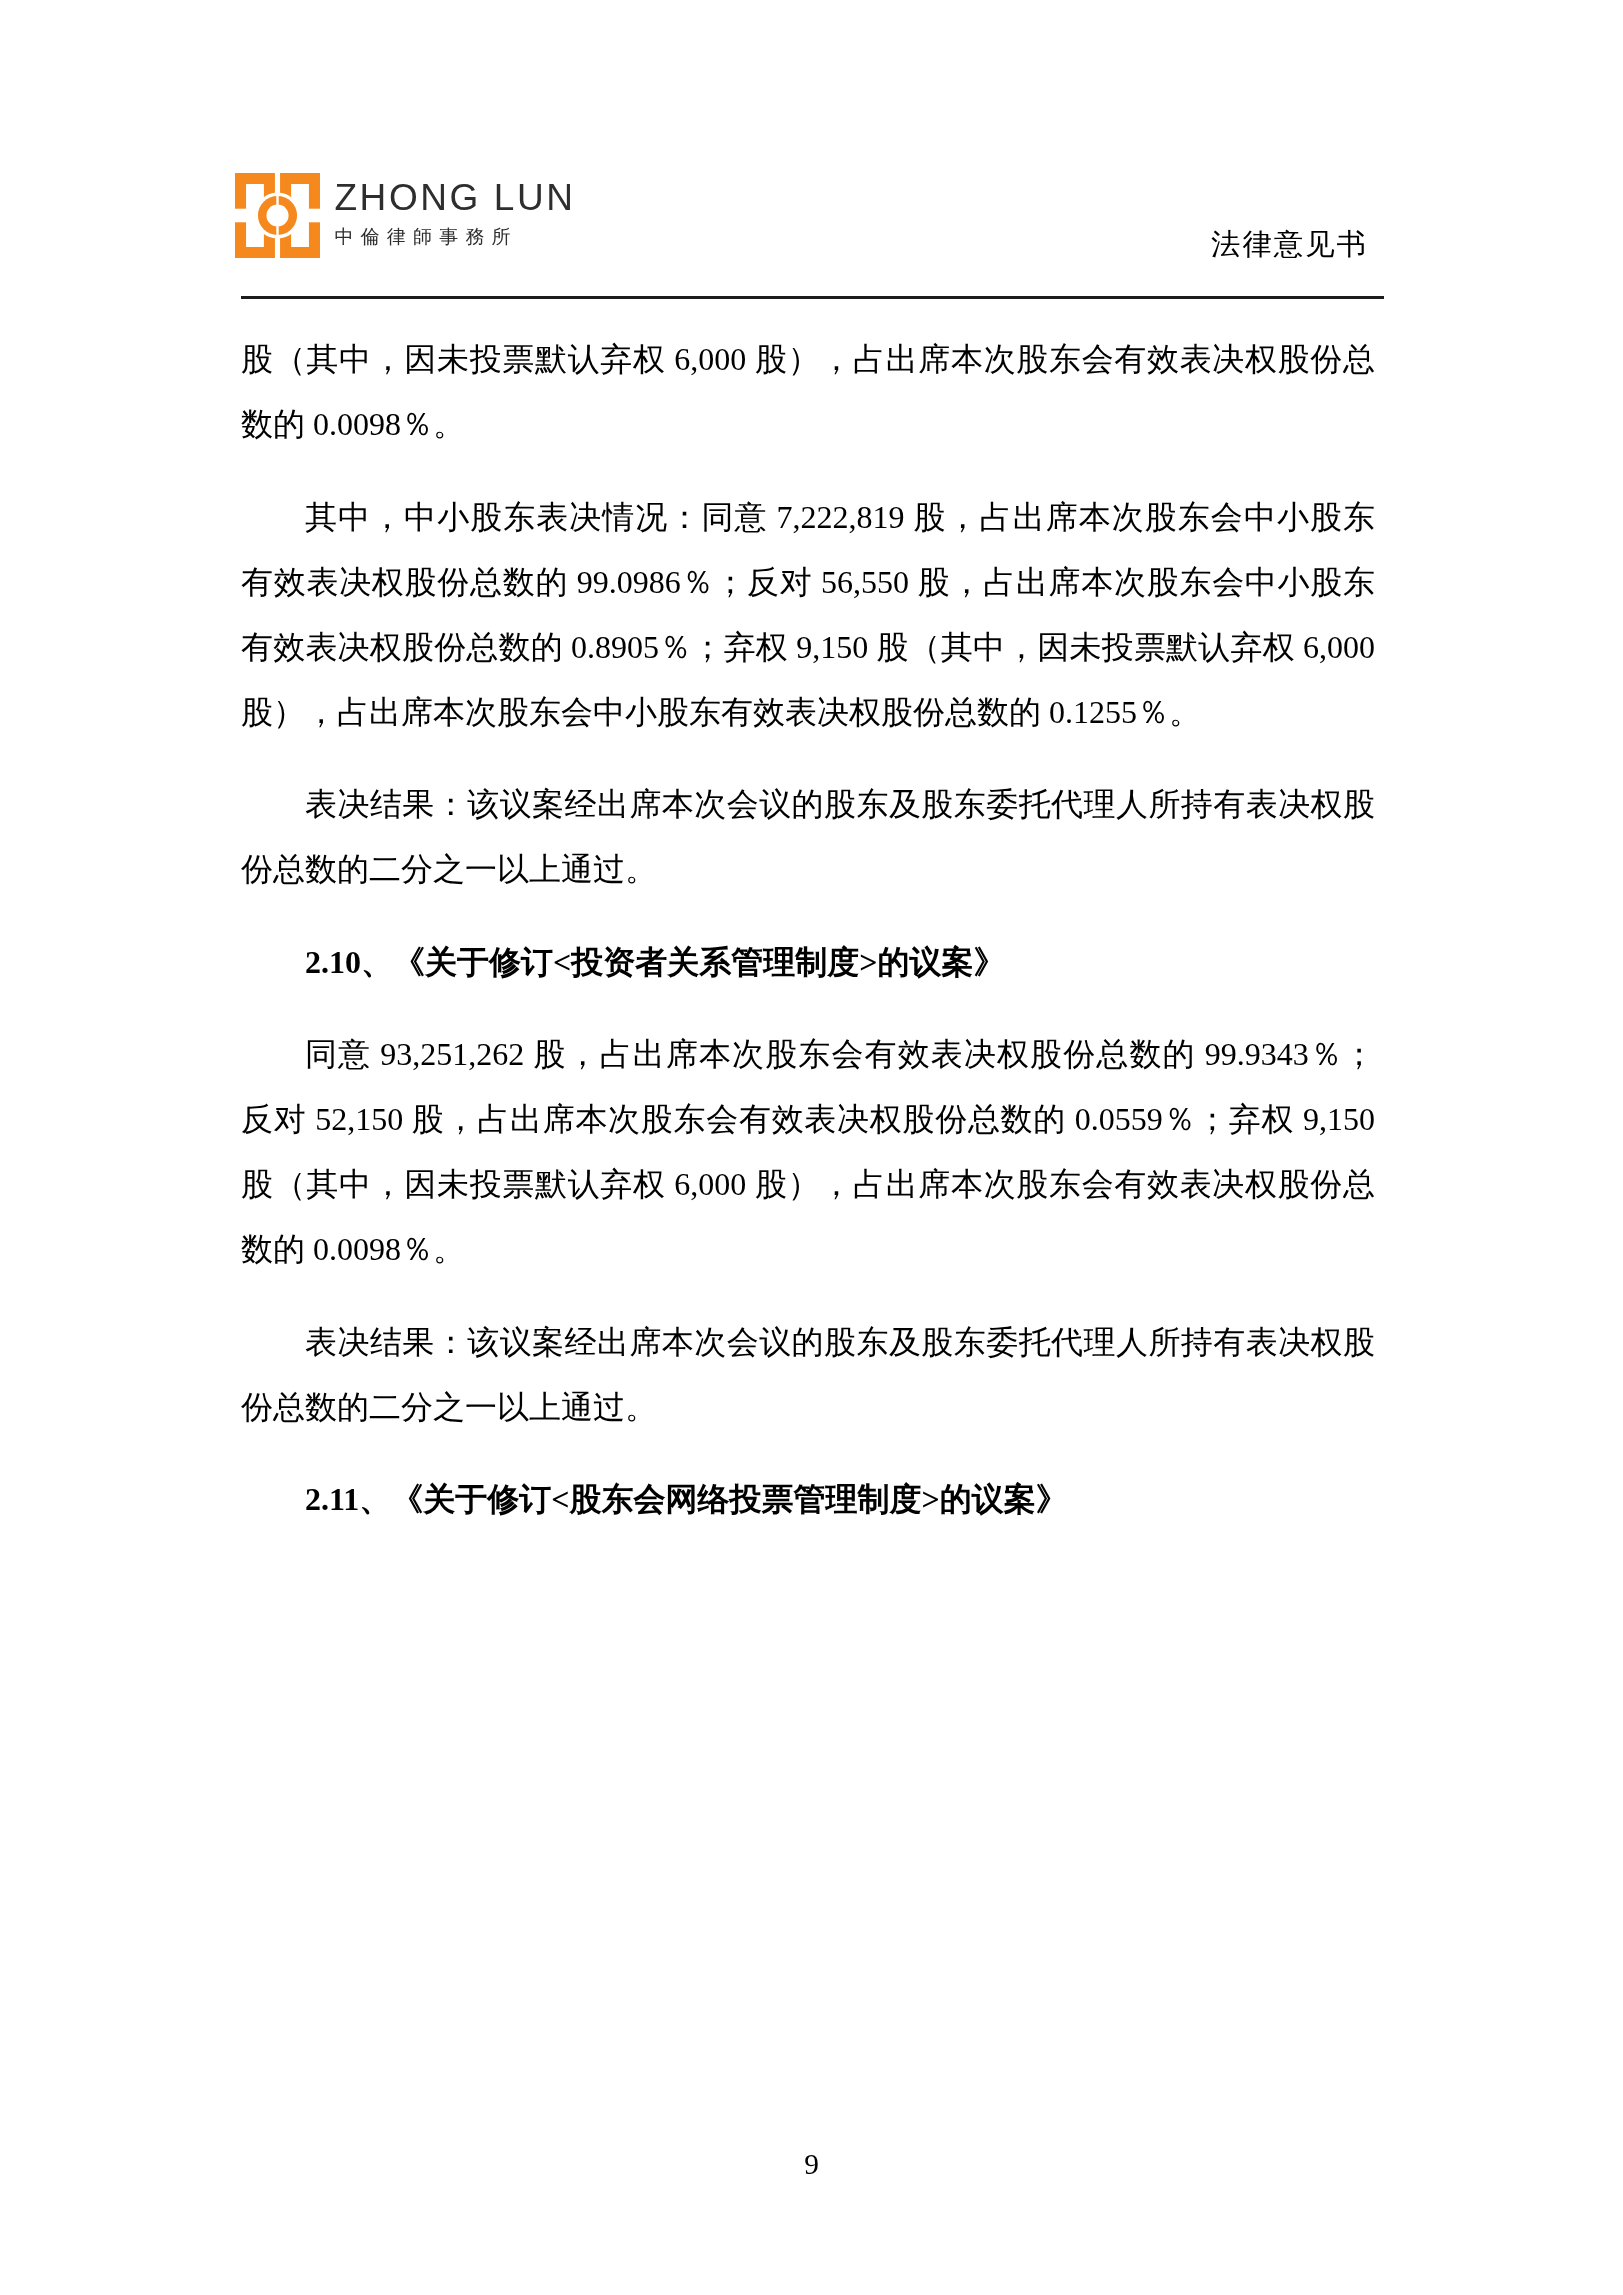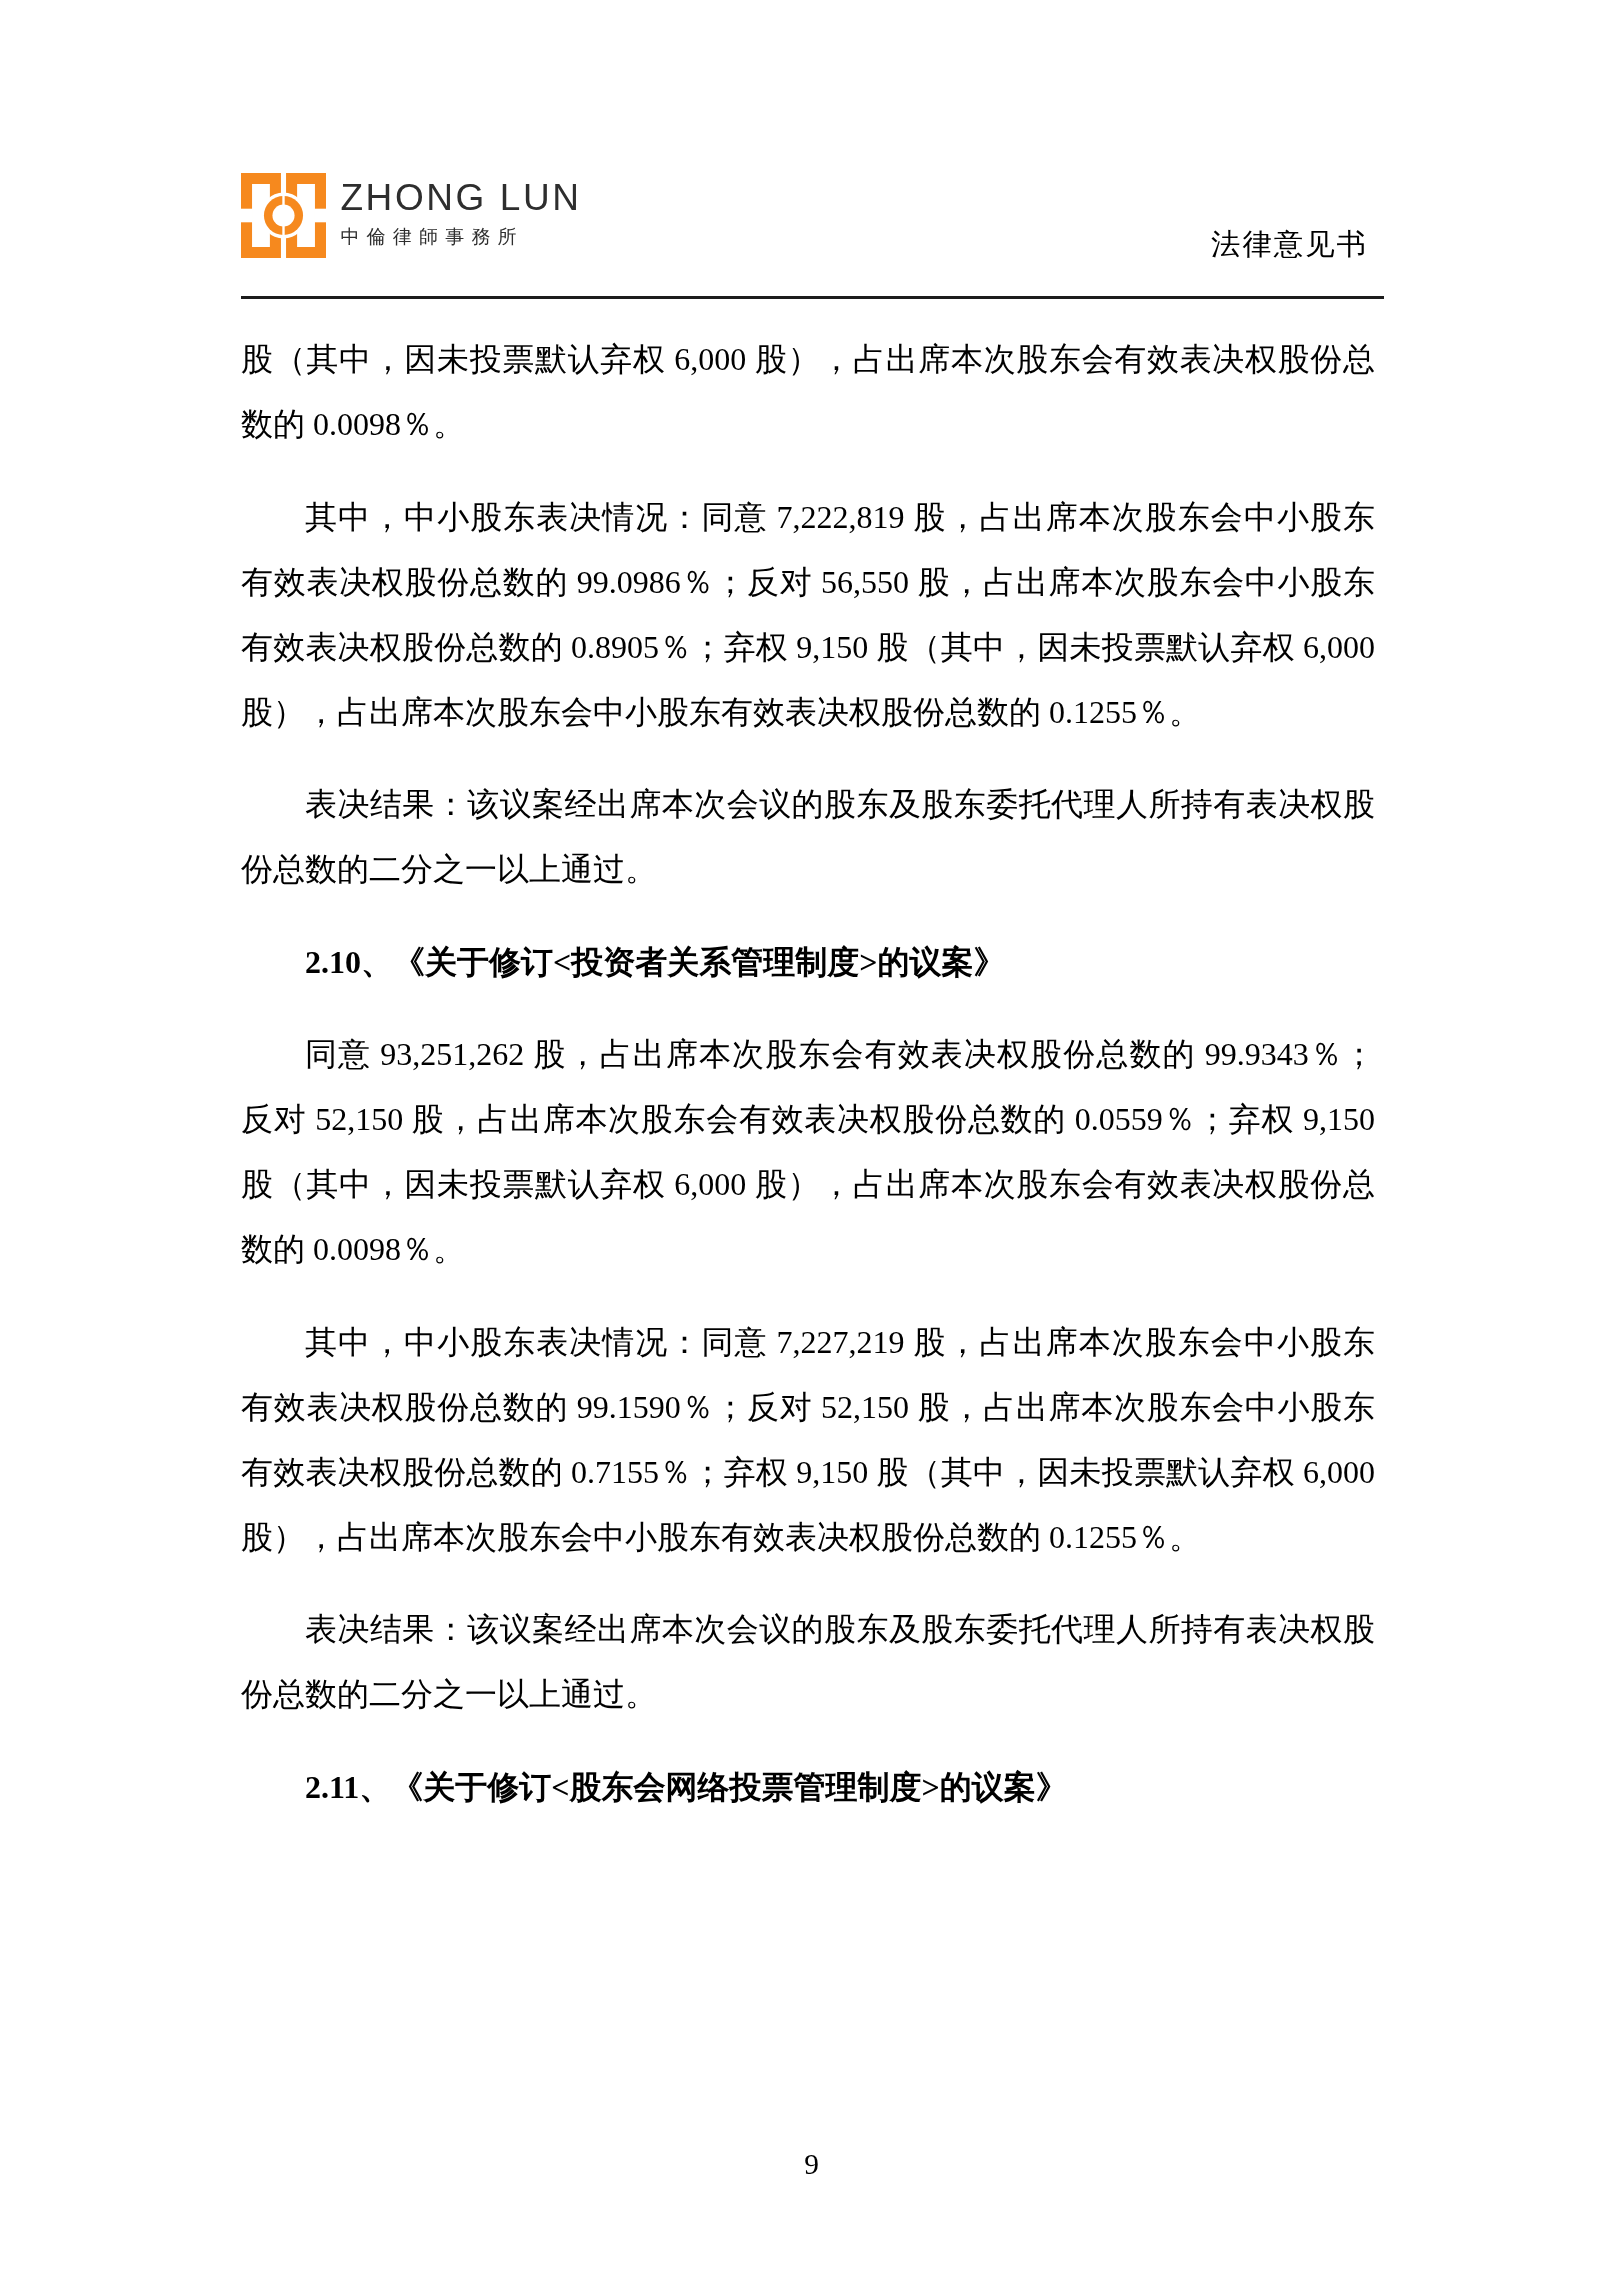--- a/index.html
+++ b/index.html
@@ -11,21 +11,21 @@
     margin: 0 auto;
     overflow: hidden;
     font-family: "Liberation Serif", "DejaVu Serif", serif;
     color: #000;
   }
 
   
   .logo-row {
     position: absolute;
     top: 173px;
-    left: 241px;
+    left: 235px;
     display: flex;
     align-items: center;
     gap: 14.4px;
   }
   .logo-mark { width: 85px; height: 85px; display: block; }
   .logo-text { display: flex; flex-direction: column; justify-content: center; }
   .logo-wordmark {
     font-family: "Liberation Sans", "DejaVu Sans", sans-serif;
     font-size: 37px;
     font-weight: 400;
@@ -116,21 +116,20 @@
   <div class="doc-type">法律意见书</div>
 
   <div class="header-rule"></div>
 
   <div class="body-text">
     <p class="para">股（其中，因未投票默认弃权 6,000 股），占出席本次股东会有效表决权股份总数的 0.0098％。</p>
     <p class="para indent">其中，中小股东表决情况：同意 7,222,819 股，占出席本次股东会中小股东有效表决权股份总数的 99.0986％；反对 56,550 股，占出席本次股东会中小股东有效表决权股份总数的 0.8905％；弃权 9,150 股（其中，因未投票默认弃权 6,000 股），占出席本次股东会中小股东有效表决权股份总数的 0.1255％。</p>
     <p class="para indent">表决结果：该议案经出席本次会议的股东及股东委托代理人所持有表决权股份总数的二分之一以上通过。</p>
     <p class="para heading">2.10、《关于修订&lt;投资者关系管理制度&gt;的议案》</p>
     <p class="para indent">同意 93,251,262 股，占出席本次股东会有效表决权股份总数的 99.9343％；反对 52,150 股，占出席本次股东会有效表决权股份总数的 0.0559％；弃权 9,150 股（其中，因未投票默认弃权 6,000 股），占出席本次股东会有效表决权股份总数的 0.0098％。</p>
-    <p class="para indent">其中，中小股东表决情况：同意 7,227,219 股，占出席本次股东会中小股东有效表决权股份总数的 99.1590％；反对 52,150 股，占出席本次股东会中小股东有效表决权股份总数的 0.7155％；弃权 9,150 股（其中，因未投票默认弃权 6,000 股），占出席本次股东会中小股东有效表决权股份总数的 0.1255％。</p>
     <p class="para indent">表决结果：该议案经出席本次会议的股东及股东委托代理人所持有表决权股份总数的二分之一以上通过。</p>
     <p class="para heading">2.11、《关于修订&lt;股东会网络投票管理制度&gt;的议案》</p>
   </div>
 
   <div class="page-number">9</div>
 
 </div>
 
 
 </body></html>

